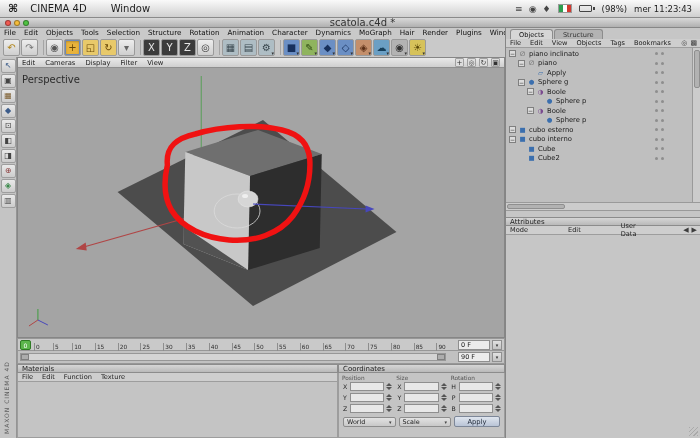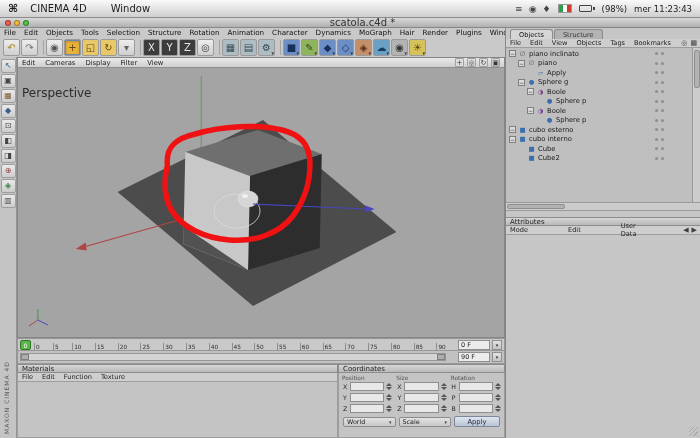--- a/index.html
+++ b/index.html
@@ -57,21 +57,21 @@
     font-size:6px;color:#5e5e5e;letter-spacing:1px;white-space:nowrap;}
 
   
   .viewport{position:absolute;left:17px;top:57px;width:488px;height:281px;border:1px solid #868686;z-index:3;}
   .vp-menu{height:10px;background:linear-gradient(#e9e9e9,#cfcfcf);border-bottom:1px solid #8f8f8f;
     display:flex;align-items:center;gap:10px;padding:0 4px;font-size:6.8px;color:#1d1d1d;}
   #vp-corner{margin-left:auto;display:flex;gap:3px;}
   .vpcicon{width:9px;height:9px;font-size:7px;display:flex;align-items:center;justify-content:center;
     color:#333;border:1px solid #a0a0a0;border-radius:1px;background:#ddd;}
   .vp-canvas{position:relative;width:100%;height:269px;background:#a4a4a4;overflow:hidden;}
-  .vp-label{position:absolute;top:18px;left:4px;font-size:12px;color:#2c2c2c;z-index:2;}
+  .vp-label{position:absolute;top:6px;left:4px;font-size:10px;color:#2c2c2c;z-index:2;}
   svg.scene{position:absolute;top:0;left:0;width:100%;height:100%;}
 
   
   .timeline{position:absolute;left:17px;top:338px;width:488px;height:26px;z-index:3;}
   .tl-row{position:relative;height:13px;background:#c9c9c9;border:1px solid #979797;}
   .tl-row + .tl-row{border-top:none;background:#c1c1c1;padding-left:28px;}
   #ticks{position:absolute;left:16px;top:1px;width:412px;height:11px;display:flex;
     justify-content:space-between;font-size:5.8px;color:#2e2e2e;align-items:flex-end;}
   .tick{border-left:1px solid #8d8d8d;padding-left:1px;line-height:8px;}
   .frame-marker{position:absolute;left:2px;top:1px;width:11px;height:10px;background:#5cb64c;

